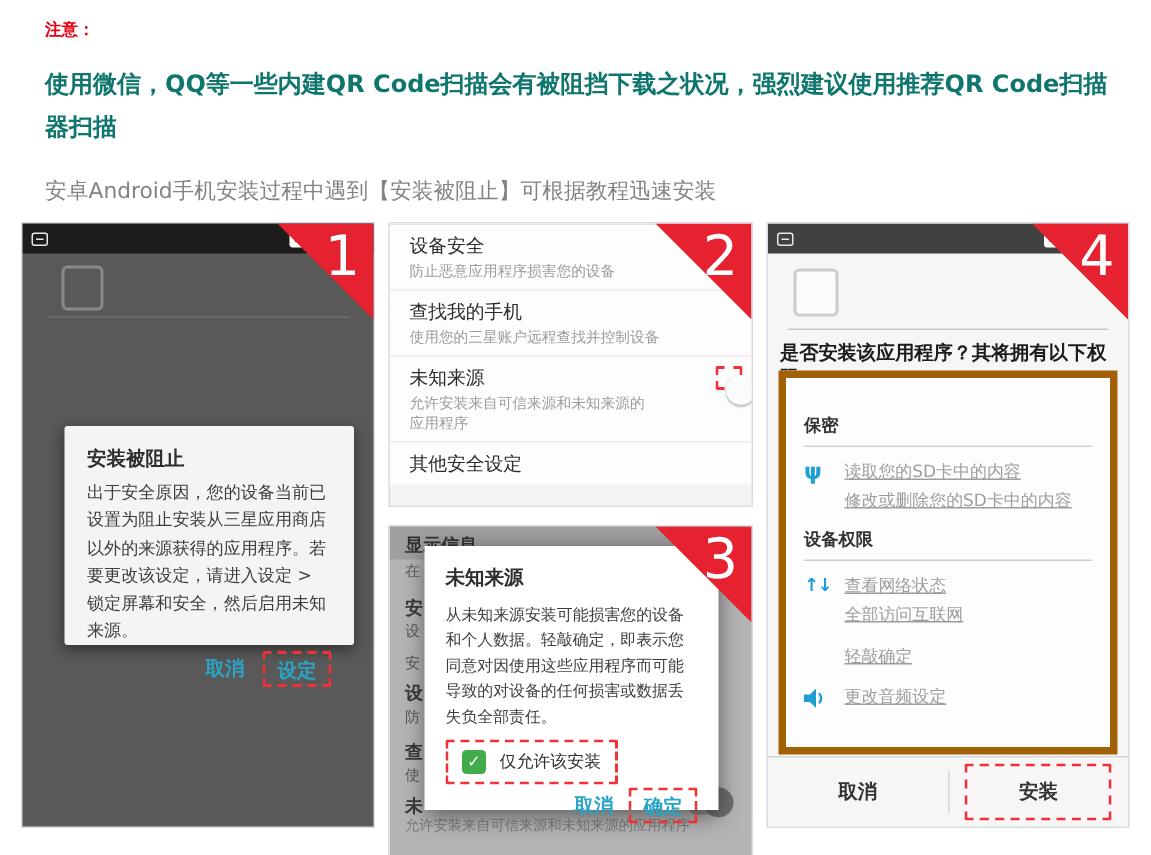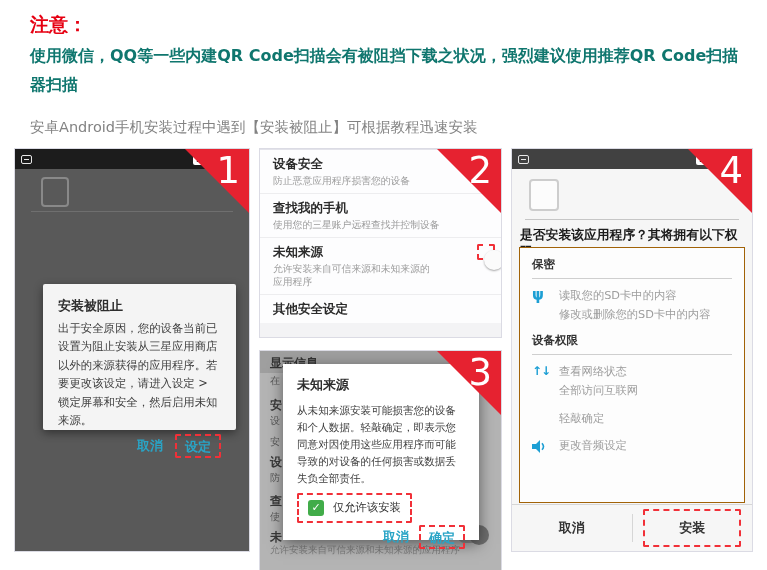--- a/index.html
+++ b/index.html
@@ -1,21 +1,21 @@
 <!DOCTYPE html>
 <html><head>
 <meta charset="utf-8">
 <style>
   * { margin:0; padding:0; box-sizing:border-box; }
   html,body { width:767px; height:570px; background:#fff; overflow:hidden;
     font-family:"DejaVu Sans","Liberation Sans",sans-serif; }
   .page { position:relative; width:767px; height:570px; background:#fff; }
 
   
-  .notice { position:absolute; left:30px; top:12px; font-size:19px; font-weight:bold; color:#e60012; }
+  .notice { position:absolute; left:30px; top:12px; font-size:11px; font-weight:bold; color:#e60012; }
   .warn   { position:absolute; left:30px; top:42px; width:714px; font-size:16px; font-weight:bold;
             color:#0f766e; line-height:1.8; }
   .sub    { position:absolute; left:30px; top:118px; font-size:14.5px; color:#838383; }
 
   
   .shot { position:absolute; border:1px solid #dbdbe4; overflow:hidden; }
   #p1  { left:14px;  top:148px; width:236px; height:404px; background:#595959; }
   #p2a { left:259px; top:148px; width:243px; height:190px; background:#f3f3f5; }
   #p2b { left:259px; top:350px; width:243px; height:258px; background:#b4b4b4; }
   #p4  { left:511px; top:148px; width:242px; height:404px; background:#f6f6f6; }
@@ -49,21 +49,21 @@
   .dlg-body1 { margin-top:4px; font-size:11.4px; color:#3d3d3d; line-height:1.62; }
   .dlg-btns { display:flex; justify-content:flex-end; align-items:center; gap:4px; margin-top:4px; }
   .tbtn { color:#29a4c6; font-size:13px; font-weight:bold; padding:3px 8px; cursor:pointer; }
   .dash { border:2px dashed #f13038; border-radius:2px; }
 
   
   .sec-head { font-size:11px; color:#565656; padding:7px 13px 6px; }
   .slist { background:#fdfdfe; border-top:1px solid #e3e3ea; }
   .srow { position:relative; padding:6px 13px 5px; border-bottom:1px solid #ededef; cursor:pointer; }
   .srow:last-child { border-bottom:none; }
-  .srow-label { font-size:12.5px; font-weight:bold; color:#2c2c2c; }
+  .srow-label { font-size:12.5px; font-weight:normal; color:#2c2c2c; }
   .srow-desc  { font-size:9.8px; color:#9c9c9c; margin-top:2px; }
   .srow-desc.narrow { width:160px; }
   .tgl-wrap { position:absolute; right:6px; top:6px; padding:6px 7px; }
   .toggle { width:34px; height:16px; background:#cbcbd0; border-radius:8px; position:relative; cursor:pointer; }
   .knob { position:absolute; left:-2px; top:-2px; width:20px; height:20px; background:#fbfbfb;
           border-radius:50%; box-shadow:0 1px 2px rgba(0,0,0,.35); }
   .toggle.dim { background:#8f8f8f; width:30px; }
   .toggle.dim .knob { background:#6e6e6e; box-shadow:none; left:auto; right:-2px; }
 
   
@@ -80,30 +80,30 @@
          display:flex; align-items:center; justify-content:center; }
   .chk-label { font-size:11.3px; color:#2f2f2f; }
   .dlg3-btns { display:flex; justify-content:flex-end; align-items:center; gap:2px; margin-top:2px; }
 
   
   .app-square4 { position:absolute; left:17px; top:30px; width:30px; height:32px;
                  border:2px solid #cdcdcd; border-radius:4px; background:#fcfcfc; }
   .divider4 { position:absolute; left:13px; right:13px; top:70px; height:1px; background:#c6c6c6; }
   .inst-title { position:absolute; left:8px; right:4px; top:78px; font-size:12.8px; font-weight:bold; color:#1c1c1c; }
   .perm-card { position:absolute; left:7px; right:7px; top:98px; height:256px; background:#fdfdfd;
-               border:1px solid #a16207; padding:9px 12px; }
+               border:5px solid #a16207; padding:24px 12px; }
   .perm-sec { font-size:11.5px; font-weight:bold; color:#333; }
   .perm-hr { height:1px; background:#cfcfcf; margin:6px 0 8px; }
   .perm-row { display:flex; margin-bottom:9px; }
   .p-icon { width:27px; flex:none; color:#1d9fd4; font-weight:bold; padding-top:1px; }
   .p-icon.usb { font-size:15px; line-height:1; }
   .p-icon.arrows { font-size:12px; letter-spacing:-1px; line-height:1.2; }
   .vib { width:10px; height:14px; background:#1d9fd4; border-radius:3px; position:relative; }
   .vib::after { content:""; position:absolute; left:2px; right:2px; top:2px; height:3px; background:#eaf6fc; }
-  .perm-lines { font-size:11.3px; color:#9d9d9d; line-height:1.65; }
+  .perm-lines { font-size:11.3px; color:#9d9d9d; line-height:1.65;text-decoration:underline; }
   .perm-sec2 { margin-top:4px; }
   .btnbar4 { position:absolute; left:0; right:0; bottom:0; height:47px; border-top:1px solid #d6d6d6;
              display:flex; align-items:center; background:#f6f6f6; }
   .bbtn { flex:1; text-align:center; font-size:13px; font-weight:bold; color:#333; cursor:pointer; }
   .vsep { width:1px; height:28px; background:#d6d6d6; }
   .install-dash { display:inline-block; padding:8px 34px; }
 </style>
 </head>
 <body>
 

